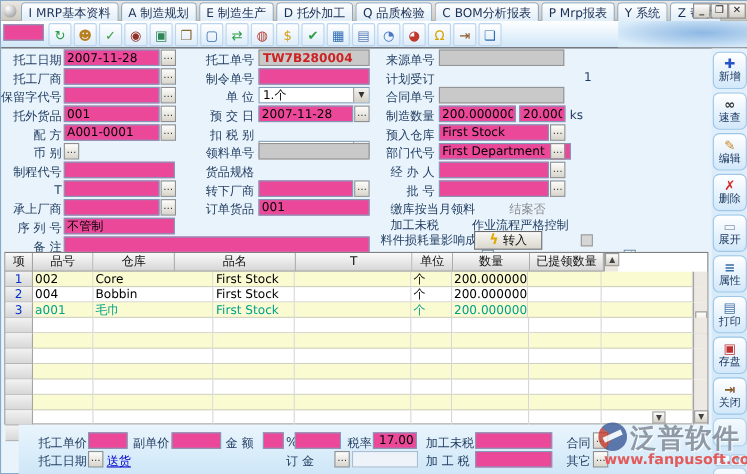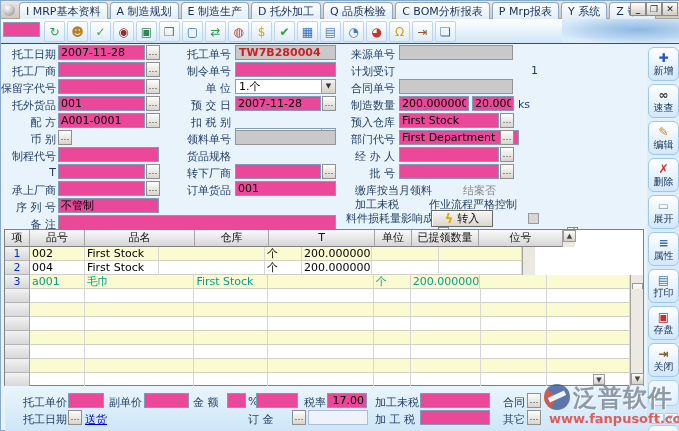--- a/index.html
+++ b/index.html
@@ -46,21 +46,21 @@
     color:#0033cc; text-align:center; line-height:13px; }
   .ry { background:#fbfbd2; }
   .teal { color:#00a08c; }
   .num { text-align:right; padding-right:4px; }
   
   .sbar { background:#ece9e2; border-left:1px solid #a3a3a3; }
   .sbtn-s { width:13px; height:12px; border:1px solid #9a9a9a; background:linear-gradient(#fdfdfb,#d4d0c6);
     font-size:7px; text-align:center; line-height:11px; color:#444; }
   .sthumb { width:11px; height:22px; margin-left:1px; border:1px solid #9a9a9a; background:linear-gradient(#fdfdfb,#cfcabf); }
   
-  #bottom { left:4px; top:385px; width:646px; height:46px; background:linear-gradient(#eaf5fd,#cde6f7); }
+  #bottom { left:16px; top:385px; width:646px; height:46px; background:linear-gradient(#eaf5fd,#cde6f7); }
   
   #sidebar { left:646px; top:43px; width:33px; height:388px; background:linear-gradient(180deg,#e3f1fc,#cfe6f8); }
   .sbtn { position:absolute; left:1px; width:31px; height:34px; border:1px solid #9ec7e8; border-radius:6px;
     background:linear-gradient(#ffffff,#d2e8fa); display:flex; flex-direction:column; align-items:center;
     justify-content:center; cursor:pointer; }
   .sbtn .ic { font-size:12px; line-height:13px; font-style:normal; font-weight:bold; }
   .sbtn .tx { font-size:10px; color:#16335c; line-height:11px; }
   .sbtn-empty { position:absolute; left:1px; width:31px; border:1px solid #aecfec; border-radius:6px;
     background:linear-gradient(#f4fafe,#ddeefb); }
   .tiny-arrow { width:14px; height:11px; border:1px solid #b4cde4; border-radius:2px; background:linear-gradient(#fdfeff,#e2effa);
@@ -278,46 +278,48 @@
       <span class="lightning">ϟ</span>
       <span>转入</span>
     </div>
   </div>
 
   <div id="grid" class="abs">
 
     <div style="display:flex;height:17px;">
       <div class="gh" style="width:25px;">项</div>
       <div class="gh" style="width:55px;">品号</div>
+      <div class="gh" style="width:74px;">仓库</div>
       <div class="gh" style="width:110px;">品名</div>
-      <div class="gh" style="width:74px;">仓库</div>
       <div class="gh" style="width:106px;">T</div>
       <div class="gh" style="width:37px;">单位</div>
+      <div class="gh" style="width:70px;">数量</div>
       <div class="gh" style="width:67px;">已提领数量</div>
-      <div class="gh" style="width:83px;border-right:none;">位号</div>
       <div class="sbar" style="width:13px;">
           <div class="sbtn-s">▲</div>
         </div>
     </div>
 
     <div style="display:flex;height:14px;">
       <div class="gidx" style="width:25px;">1</div>
       <div class="gc ry" style="width:55px;">002</div>
+      <div class="gc ry" style="width:110px;">Core</div>
       <div class="gc ry" style="width:74px;">First Stock</div>
       <div class="gc ry" style="width:106px;"></div>
       <div class="gc ry" style="width:37px;">个</div>
       <div class="gc ry num" style="width:70px;">200.000000</div>
       <div class="gc ry" style="width:67px;"></div>
       <div class="gc ry" style="width:83px;"></div>
       <div class="sbar" style="width:13px;"></div>
     </div>
 
     <div style="display:flex;height:14px;">
       <div class="gidx" style="width:25px;">2</div>
       <div class="gc" style="width:55px;">004</div>
+      <div class="gc" style="width:110px;">Bobbin</div>
       <div class="gc" style="width:74px;">First Stock</div>
       <div class="gc" style="width:106px;"></div>
       <div class="gc" style="width:37px;">个</div>
       <div class="gc num" style="width:70px;">200.000000</div>
       <div class="gc" style="width:67px;"></div>
       <div class="gc" style="width:83px;"></div>
       <div class="sbar" style="width:13px;"></div>
     </div>
 
     <div style="display:flex;height:14px;">

